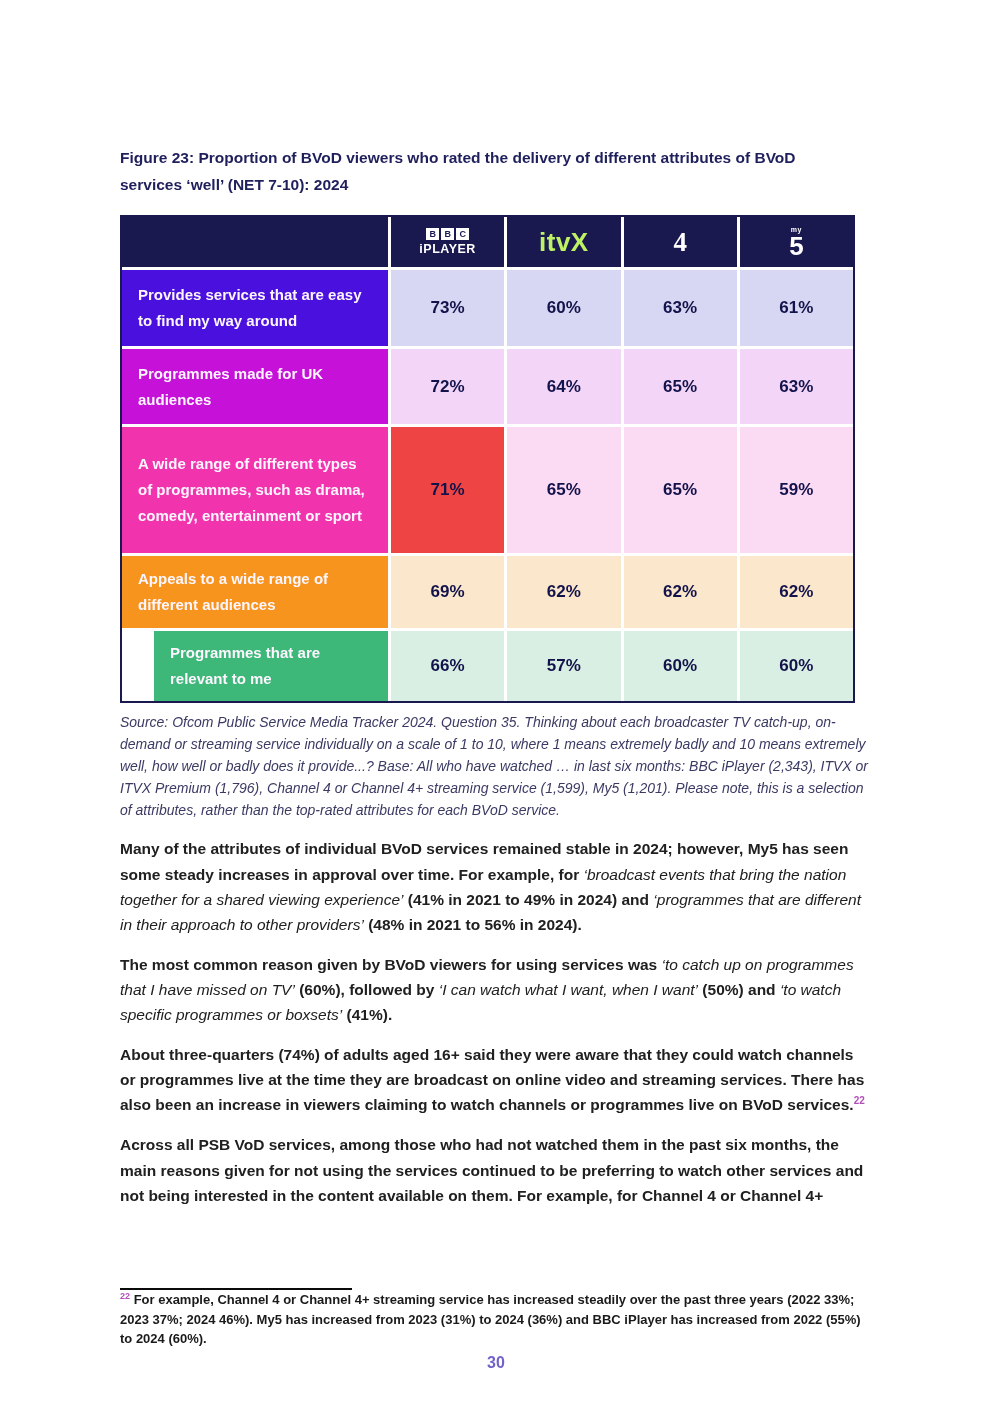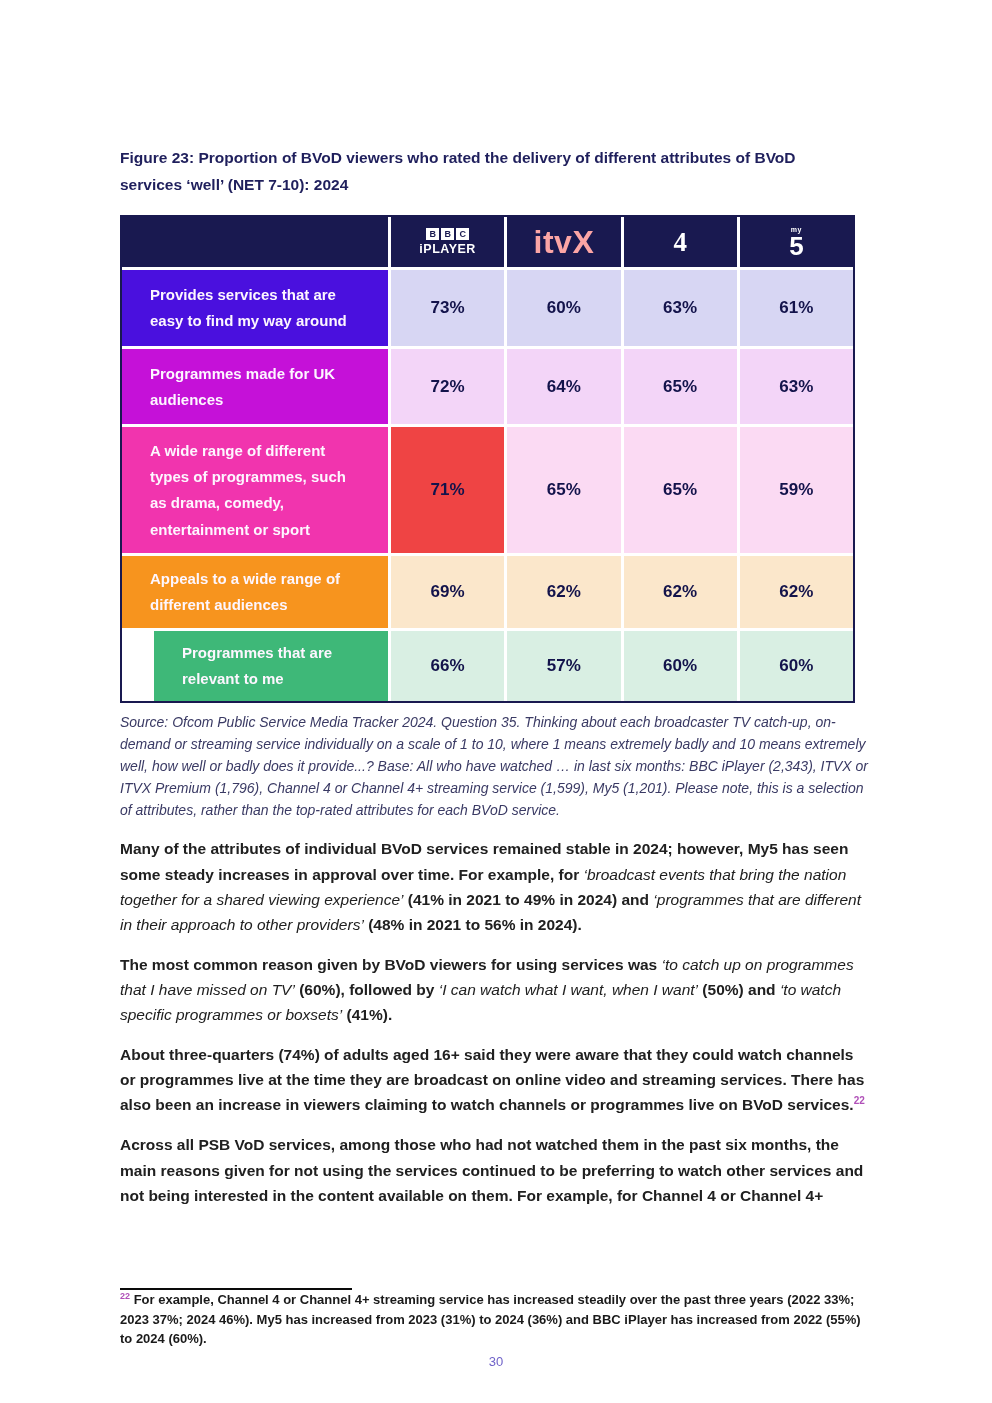--- a/index.html
+++ b/index.html
@@ -40,21 +40,21 @@
     display: flex;
     align-items: center;
     justify-content: center;
   }
   .hdr {
     height: 50px;
     color: #ffffff;
   }
   .label-cell {
     justify-content: flex-start;
-    padding: 8px 28px;
+    padding: 8px 16px;
     font-weight: 700;
     font-size: 15px;
     line-height: 1.75;
     color: #FDF6FF;
   }
   .val-cell {
     font-weight: 700;
     font-size: 17px;
     color: #13134B;
   }
@@ -66,21 +66,21 @@
   
   .bbc-logo { display: flex; flex-direction: column; align-items: center; gap: 2px; }
   .bbc-blocks { display: flex; gap: 2px; }
   .bbc-blocks span {
     display: flex; align-items: center; justify-content: center;
     width: 13px; height: 12px;
     background: #ffffff; color: #191950;
     font-size: 9px; font-weight: 700;
   }
   .bbc-word { color: #ffffff; font-weight: 700; font-size: 12.5px; letter-spacing: 0.5px; }
-  .itvx-logo { color: #fca5a5; font-weight: 700; font-size: 32px; letter-spacing: 0.5px; }
+  .itvx-logo { color: #bef264; font-weight: 700; font-size: 26px; letter-spacing: 0.5px; }
   .ch4-logo { color: #ffffff; font-weight: 700; font-size: 27px; font-family: "Liberation Serif", serif; }
   .ch5-logo { display: flex; flex-direction: column; align-items: center; line-height: 1; }
   .ch5-small { color: #ffffff; font-size: 7px; font-weight: 700; letter-spacing: 0.5px; }
   .ch5-big { color: #ffffff; font-weight: 700; font-size: 26px; }
   
   .source {
     margin-top: 9px;
     font-style: italic;
     font-size: 14px;
     line-height: 1.56;
@@ -113,22 +113,22 @@
     font-size: 13px;
     font-weight: 700;
     line-height: 1.5;
     color: #1A1A1A;
     width: 745px;
   }
   .footnote .sup { font-size: 9px; }
   .page-number {
     margin-top: 5px;
     text-align: center;
-    font-size: 13px;
-    font-weight: 400;
+    font-size: 16px;
+    font-weight: 700;
     color: #7063C9;
     width: 752px;
   }
 </style>
 </head>
 <body>
 
 <div class="page">
   <div class="content">
 

